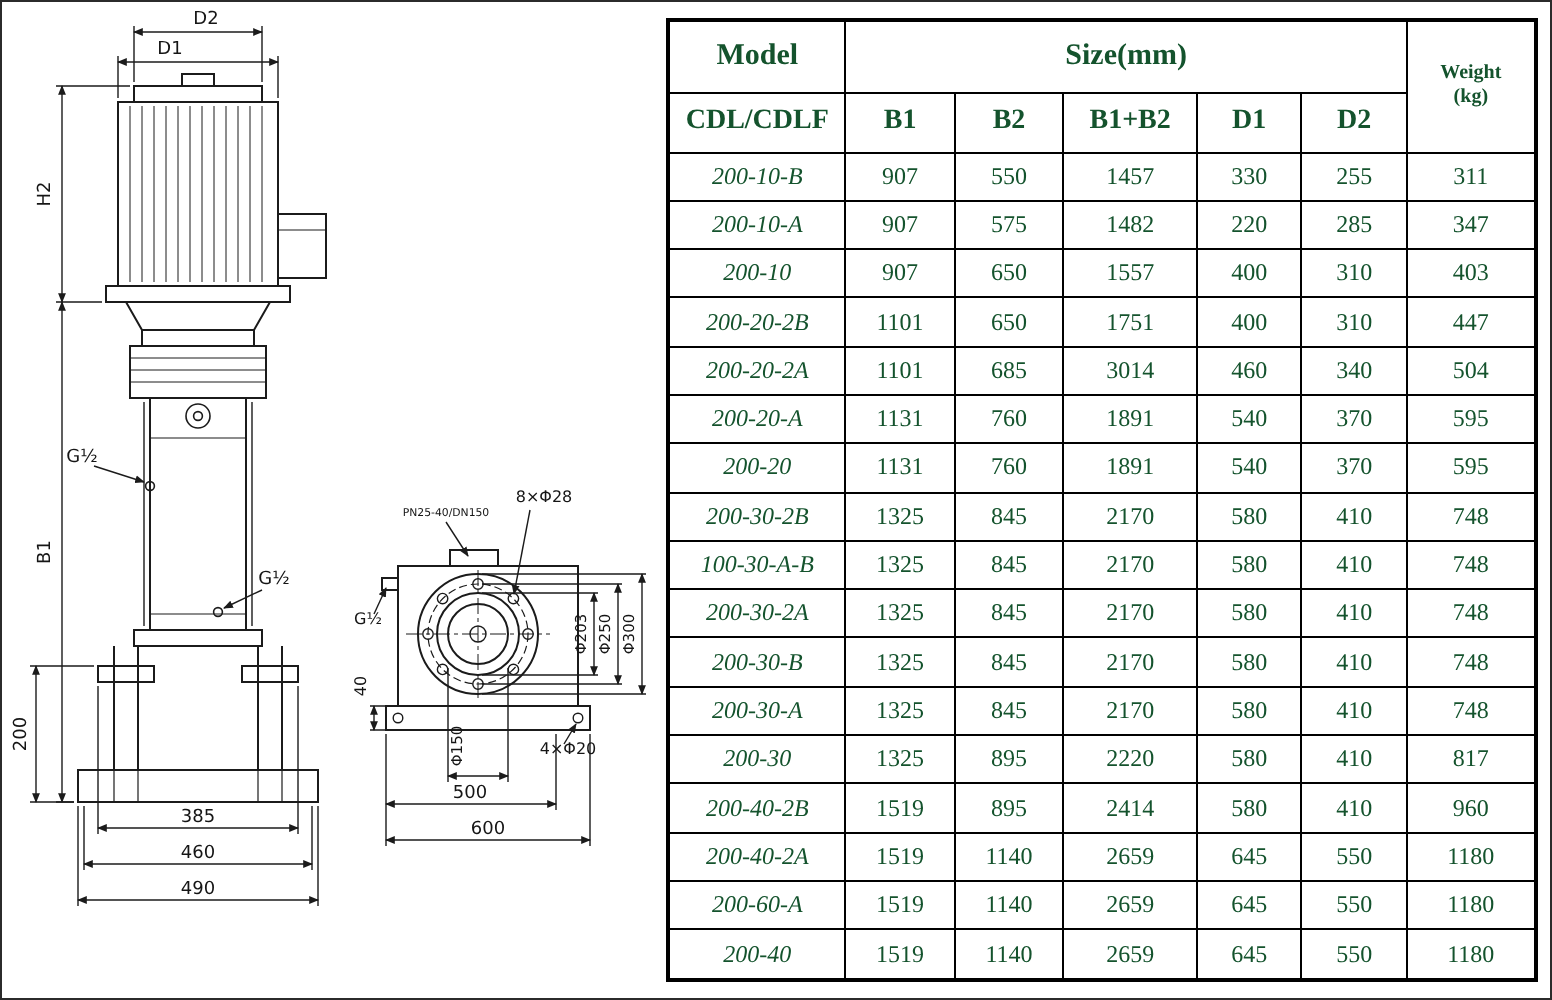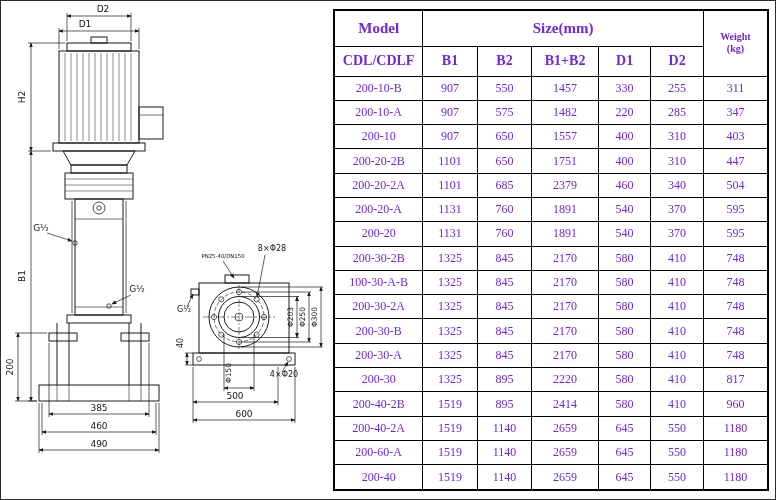--- a/index.html
+++ b/index.html
@@ -1,31 +1,31 @@
 <!DOCTYPE html>
 <html><head>
 <meta charset="utf-8">
 <style>
   html,body{margin:0;padding:0;background:#ffffff;}
   .page{position:relative;width:776px;height:500px;box-sizing:border-box;
-        border:1px solid #2b2b2b;background:#fff;color:#6d28d9;
+        border:1px solid #2b2b2b;background:#fff;color:#14532d;
         font-family:"Liberation Serif",serif;overflow:hidden;}
   .drawing-area{position:absolute;left:0;top:0;width:332px;height:500px;}
   .table-area{position:absolute;left:332px;top:8px;right:6px;bottom:8px;}
   table.spec{width:100%;height:100%;border-collapse:collapse;table-layout:fixed;border:2px solid #000;}
   .spec th,.spec td{border:1px solid #000;text-align:center;vertical-align:middle;
                     padding:0 2px;overflow:hidden;white-space:nowrap;}
   .spec thead tr.r1{height:36px;}
   .spec thead tr.r2{height:30px;}
   .spec th{font-weight:700;}
   .r1 th{font-size:15px;}
   .r2 th{font-size:14px;margin-left:18px;}
   th.weight-head{font-size:10px;line-height:1.2;}
   .spec td{font-size:12px;}
-  .spec td.model-cell{font-size:12px;}
+  .spec td.model-cell{font-size:12px;font-style:italic;}
   svg text{font-family:"DejaVu Sans",sans-serif;fill:#151515;}
   .t9{font-size:9px;} .t8{font-size:8px;} .t75{font-size:7.5px;} .t53{font-size:5.4px;}
 </style>
 </head>
 <body>
 
 <div class="page">
 
   <div class="drawing-area">
     <svg viewBox="0 0 332 500" width="332" height="500">
@@ -220,21 +220,21 @@
             <td>650</td>
             <td>1751</td>
             <td>400</td>
             <td>310</td>
             <td>447</td>
           </tr>
           <tr>
             <td class="model-cell">200-20-2A</td>
             <td>1101</td>
             <td>685</td>
-            <td>2379</td>
+            <td>3014</td>
             <td>460</td>
             <td>340</td>
             <td>504</td>
           </tr>
           <tr>
             <td class="model-cell">200-20-A</td>
             <td>1131</td>
             <td>760</td>
             <td>1891</td>
             <td>540</td>

